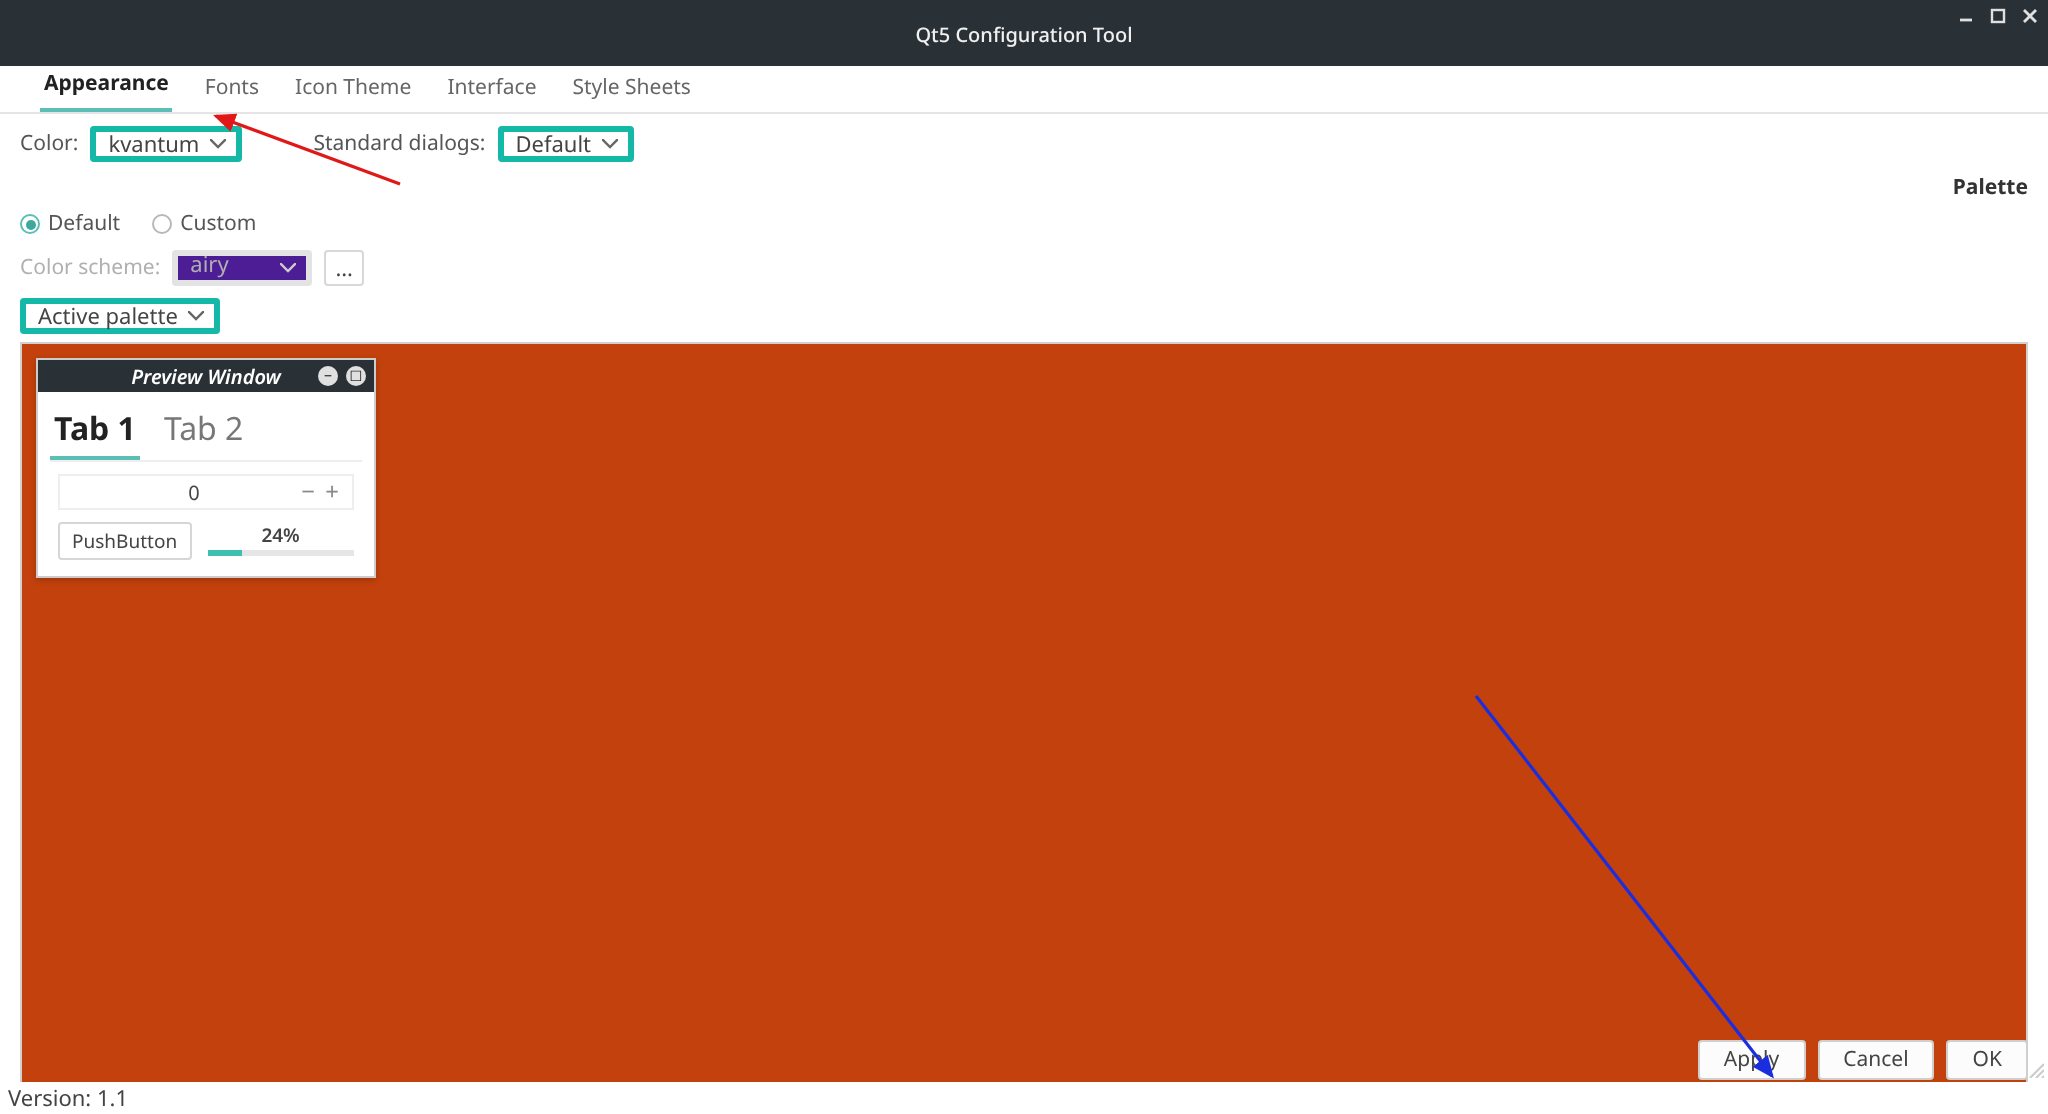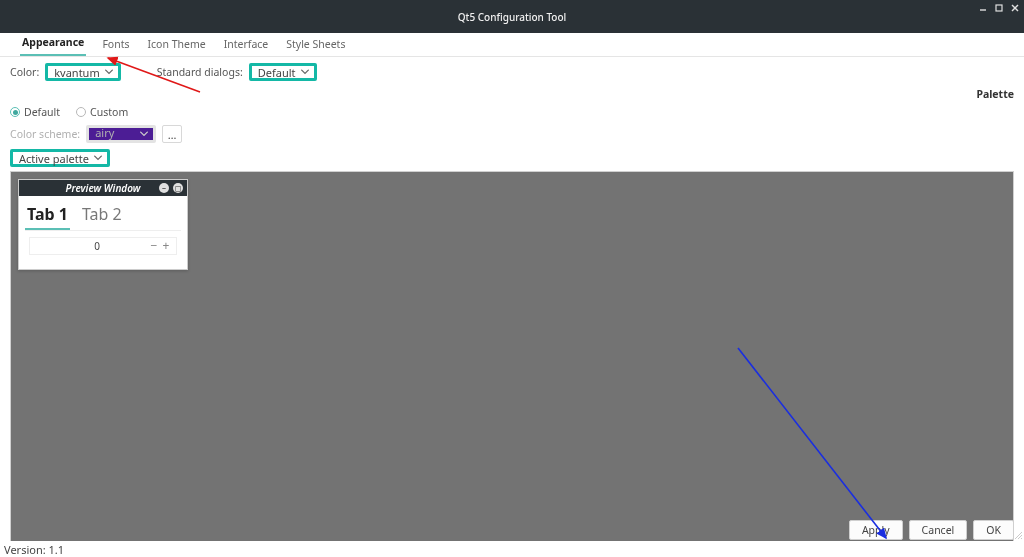--- a/index.html
+++ b/index.html
@@ -38,21 +38,21 @@
   .radio .txt { font-size: 10.5px; color: #555; }
 
   .disabled { color: #b0b0b0 !important; }
   .combo.disabled { background: #4c1d95; border-color: #e3e3e3; align-items: flex-end; }
 
   .iconbtn { width: 20px; height: 18px; border: 1px solid #d8d8d8; border-radius: 2px; display: inline-flex; align-items: center; justify-content: center; color: #888; cursor: pointer; }
 
   
   .preview-wrap { margin-top: 4px; }
   .palette-combo-row { margin-bottom: 4px; }
-  .preview-canvas { background: #737373; height: 376px; border: 1px solid #d0d0d0; position: relative; }
+  .preview-canvas { background: #c2410c; height: 376px; border: 1px solid #d0d0d0; position: relative; }
 
   
   .pwin { position: absolute; left: 7px; top: 7px; width: 170px; background: #fff; border: 1px solid #ccc; box-shadow: 0 1px 3px rgba(0,0,0,0.2); }
   .pwin-title { background: #2a3136; height: 16px; display: flex; align-items: center; justify-content: center; position: relative; }
   .pwin-title span { color: #fff; font-size: 10px; font-style: italic; font-weight: 600; }
   .pwin-title .pctls { position: absolute; right: 4px; top: 0; height: 16px; display: flex; align-items: center; gap: 4px; }
   .pwin-title .pctl { width: 10px; height: 10px; border-radius: 50%; background: #e0e0e0; display:flex; align-items:center; justify-content:center; font-size:8px; color:#333; line-height:1; }
   .pwin-body { padding: 4px 6px 8px 6px; }
   .ptabs { display: flex; gap: 10px; border-bottom: 1px solid #eee; margin-bottom: 6px; }
   .ptab { padding: 3px 2px; font-size: 16px; color: #777; cursor: pointer; }
@@ -190,20 +190,28 @@
           <div class="ptabs">
             <div class="ptab active">Tab 1</div>
             <div class="ptab">Tab 2</div>
           </div>
           <div class="spinrow">
             <span style="width:12px"></span>
             <span class="val">0</span>
             <span class="sbtn">−</span>
             <span class="sbtn">+</span>
           </div>
+          <div class="brow">
+            <div class="pbtn">PushButton</div>
+            <div class="prog">
+              <div class="plabel">24%</div>
+              <div class="bar"></div>
+              <div class="fill" id="prog-fill" style="width: 24%;"></div>
+            </div>
+          </div>
         </div>
       </div>
     </div>
   </div>
 
 </div>
 
 <div class="buttonbar">
   <div class="btn">Apply</div>
   <div class="btn">Cancel</div>

